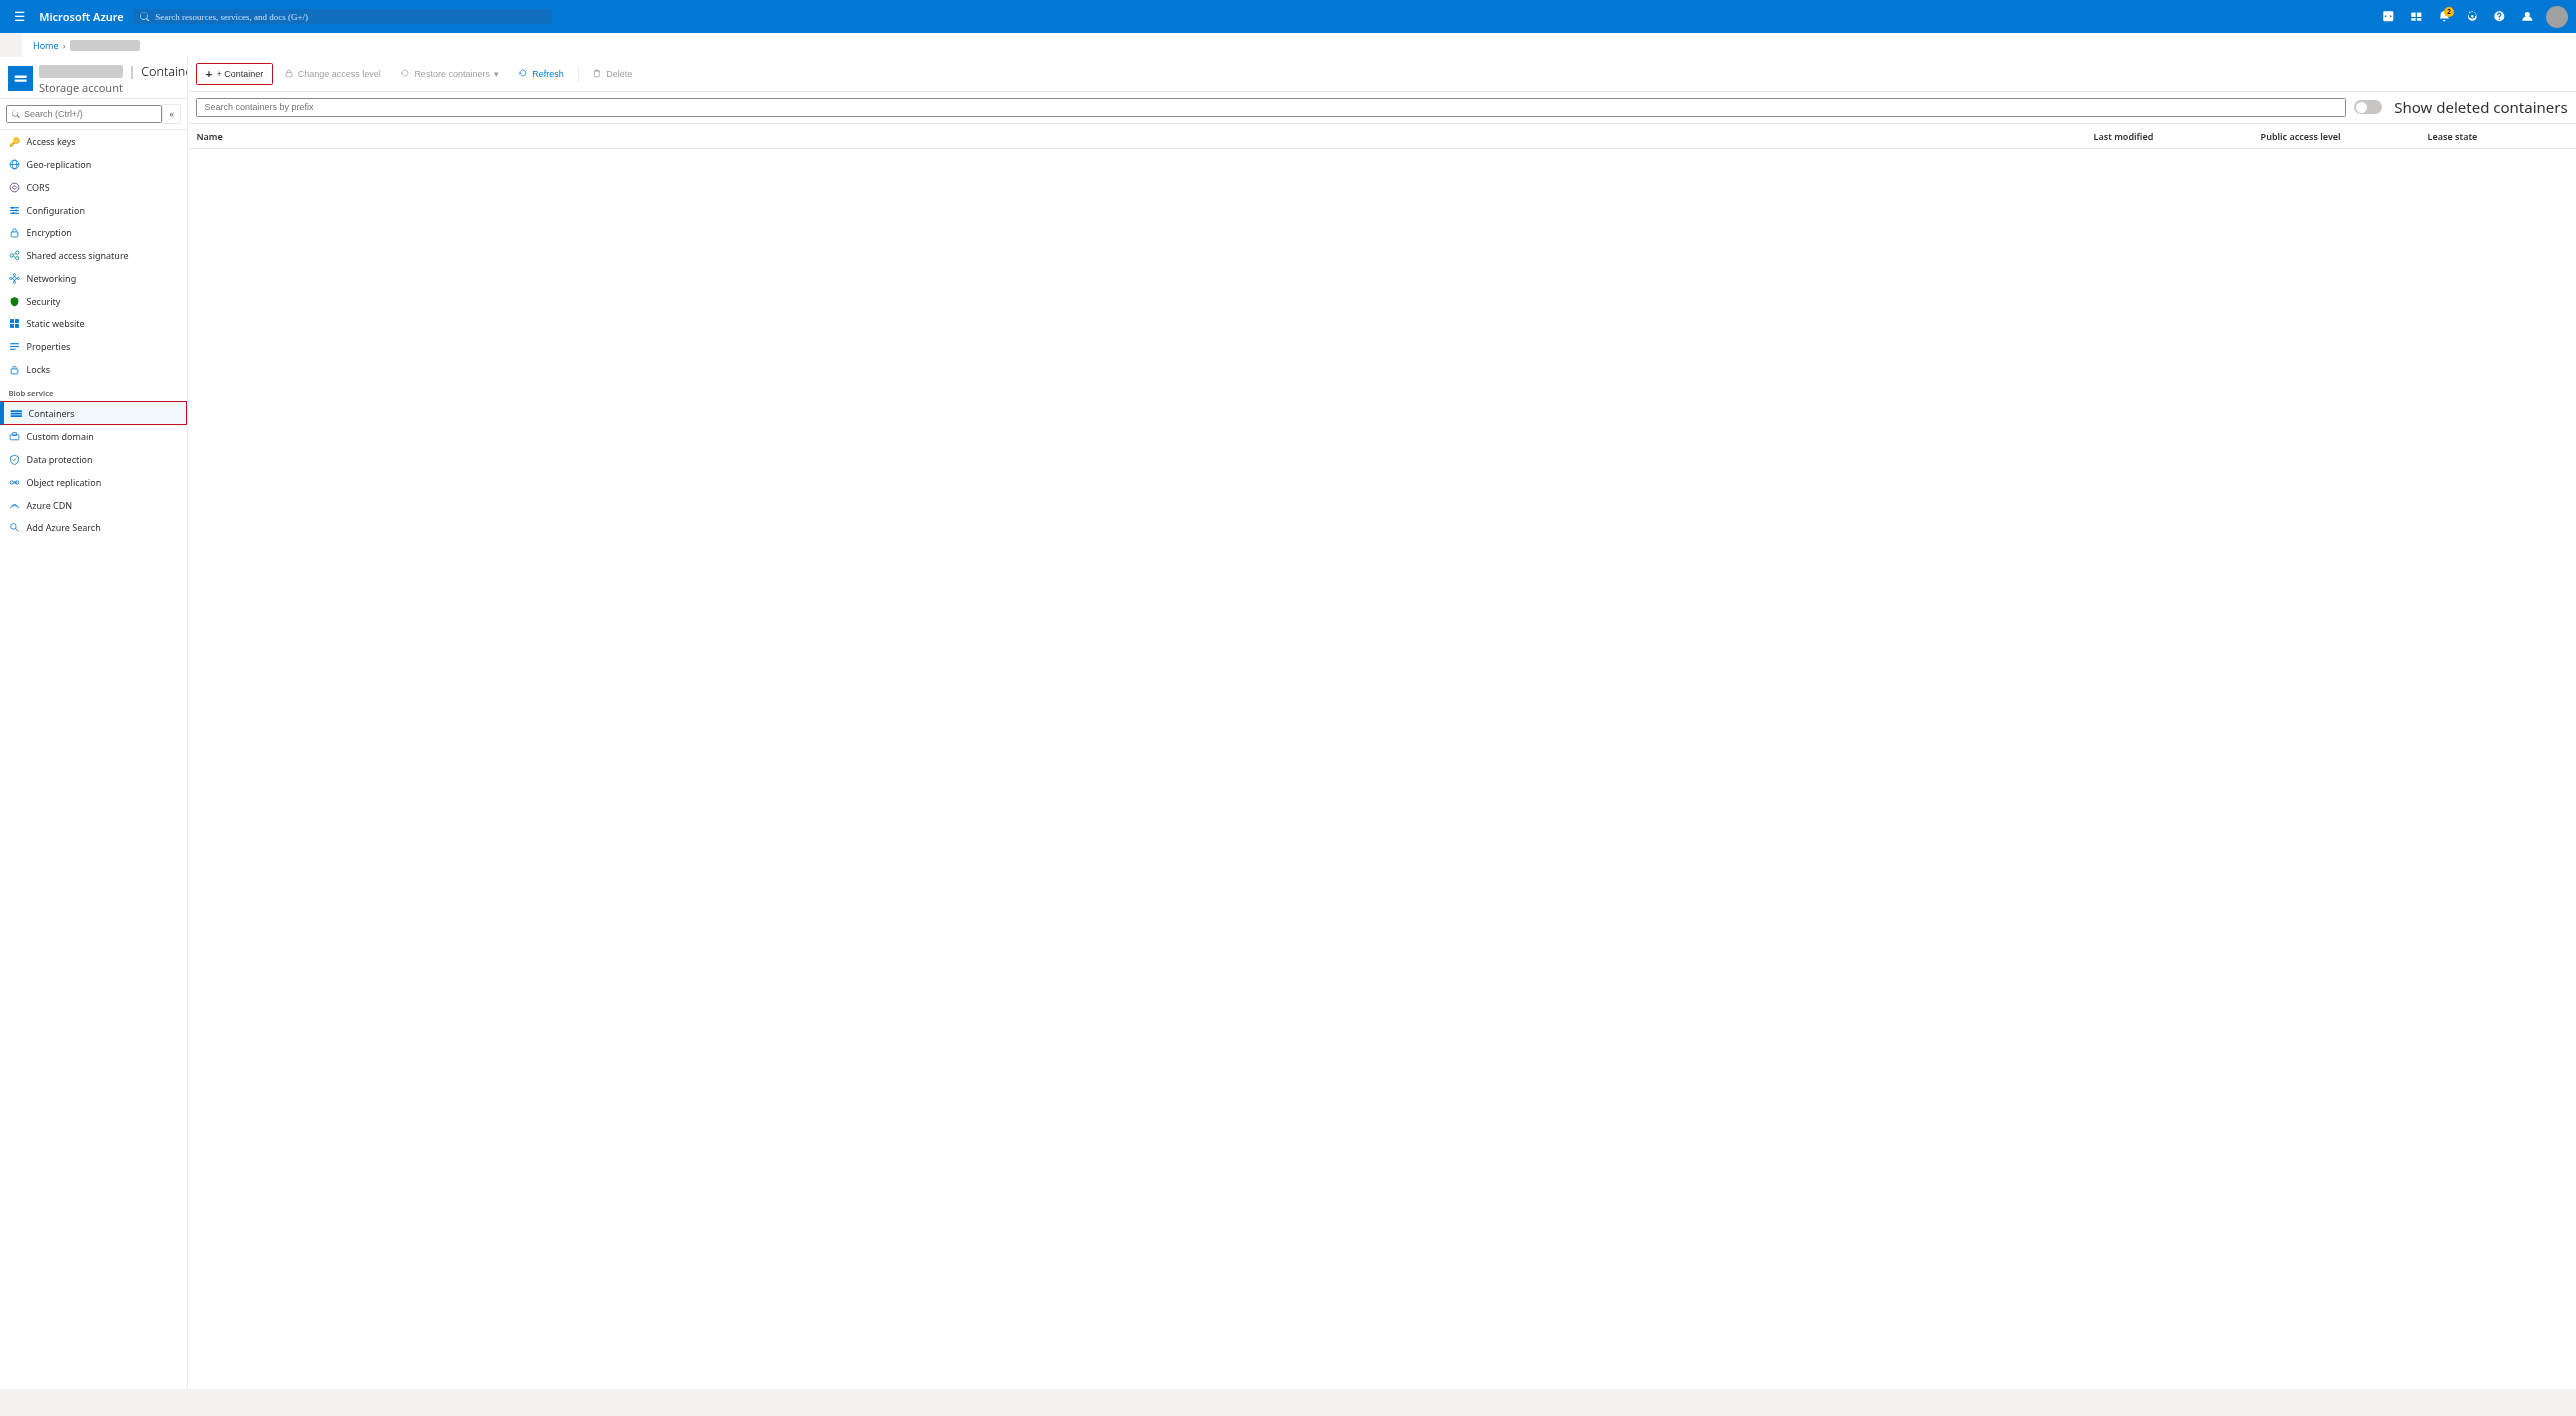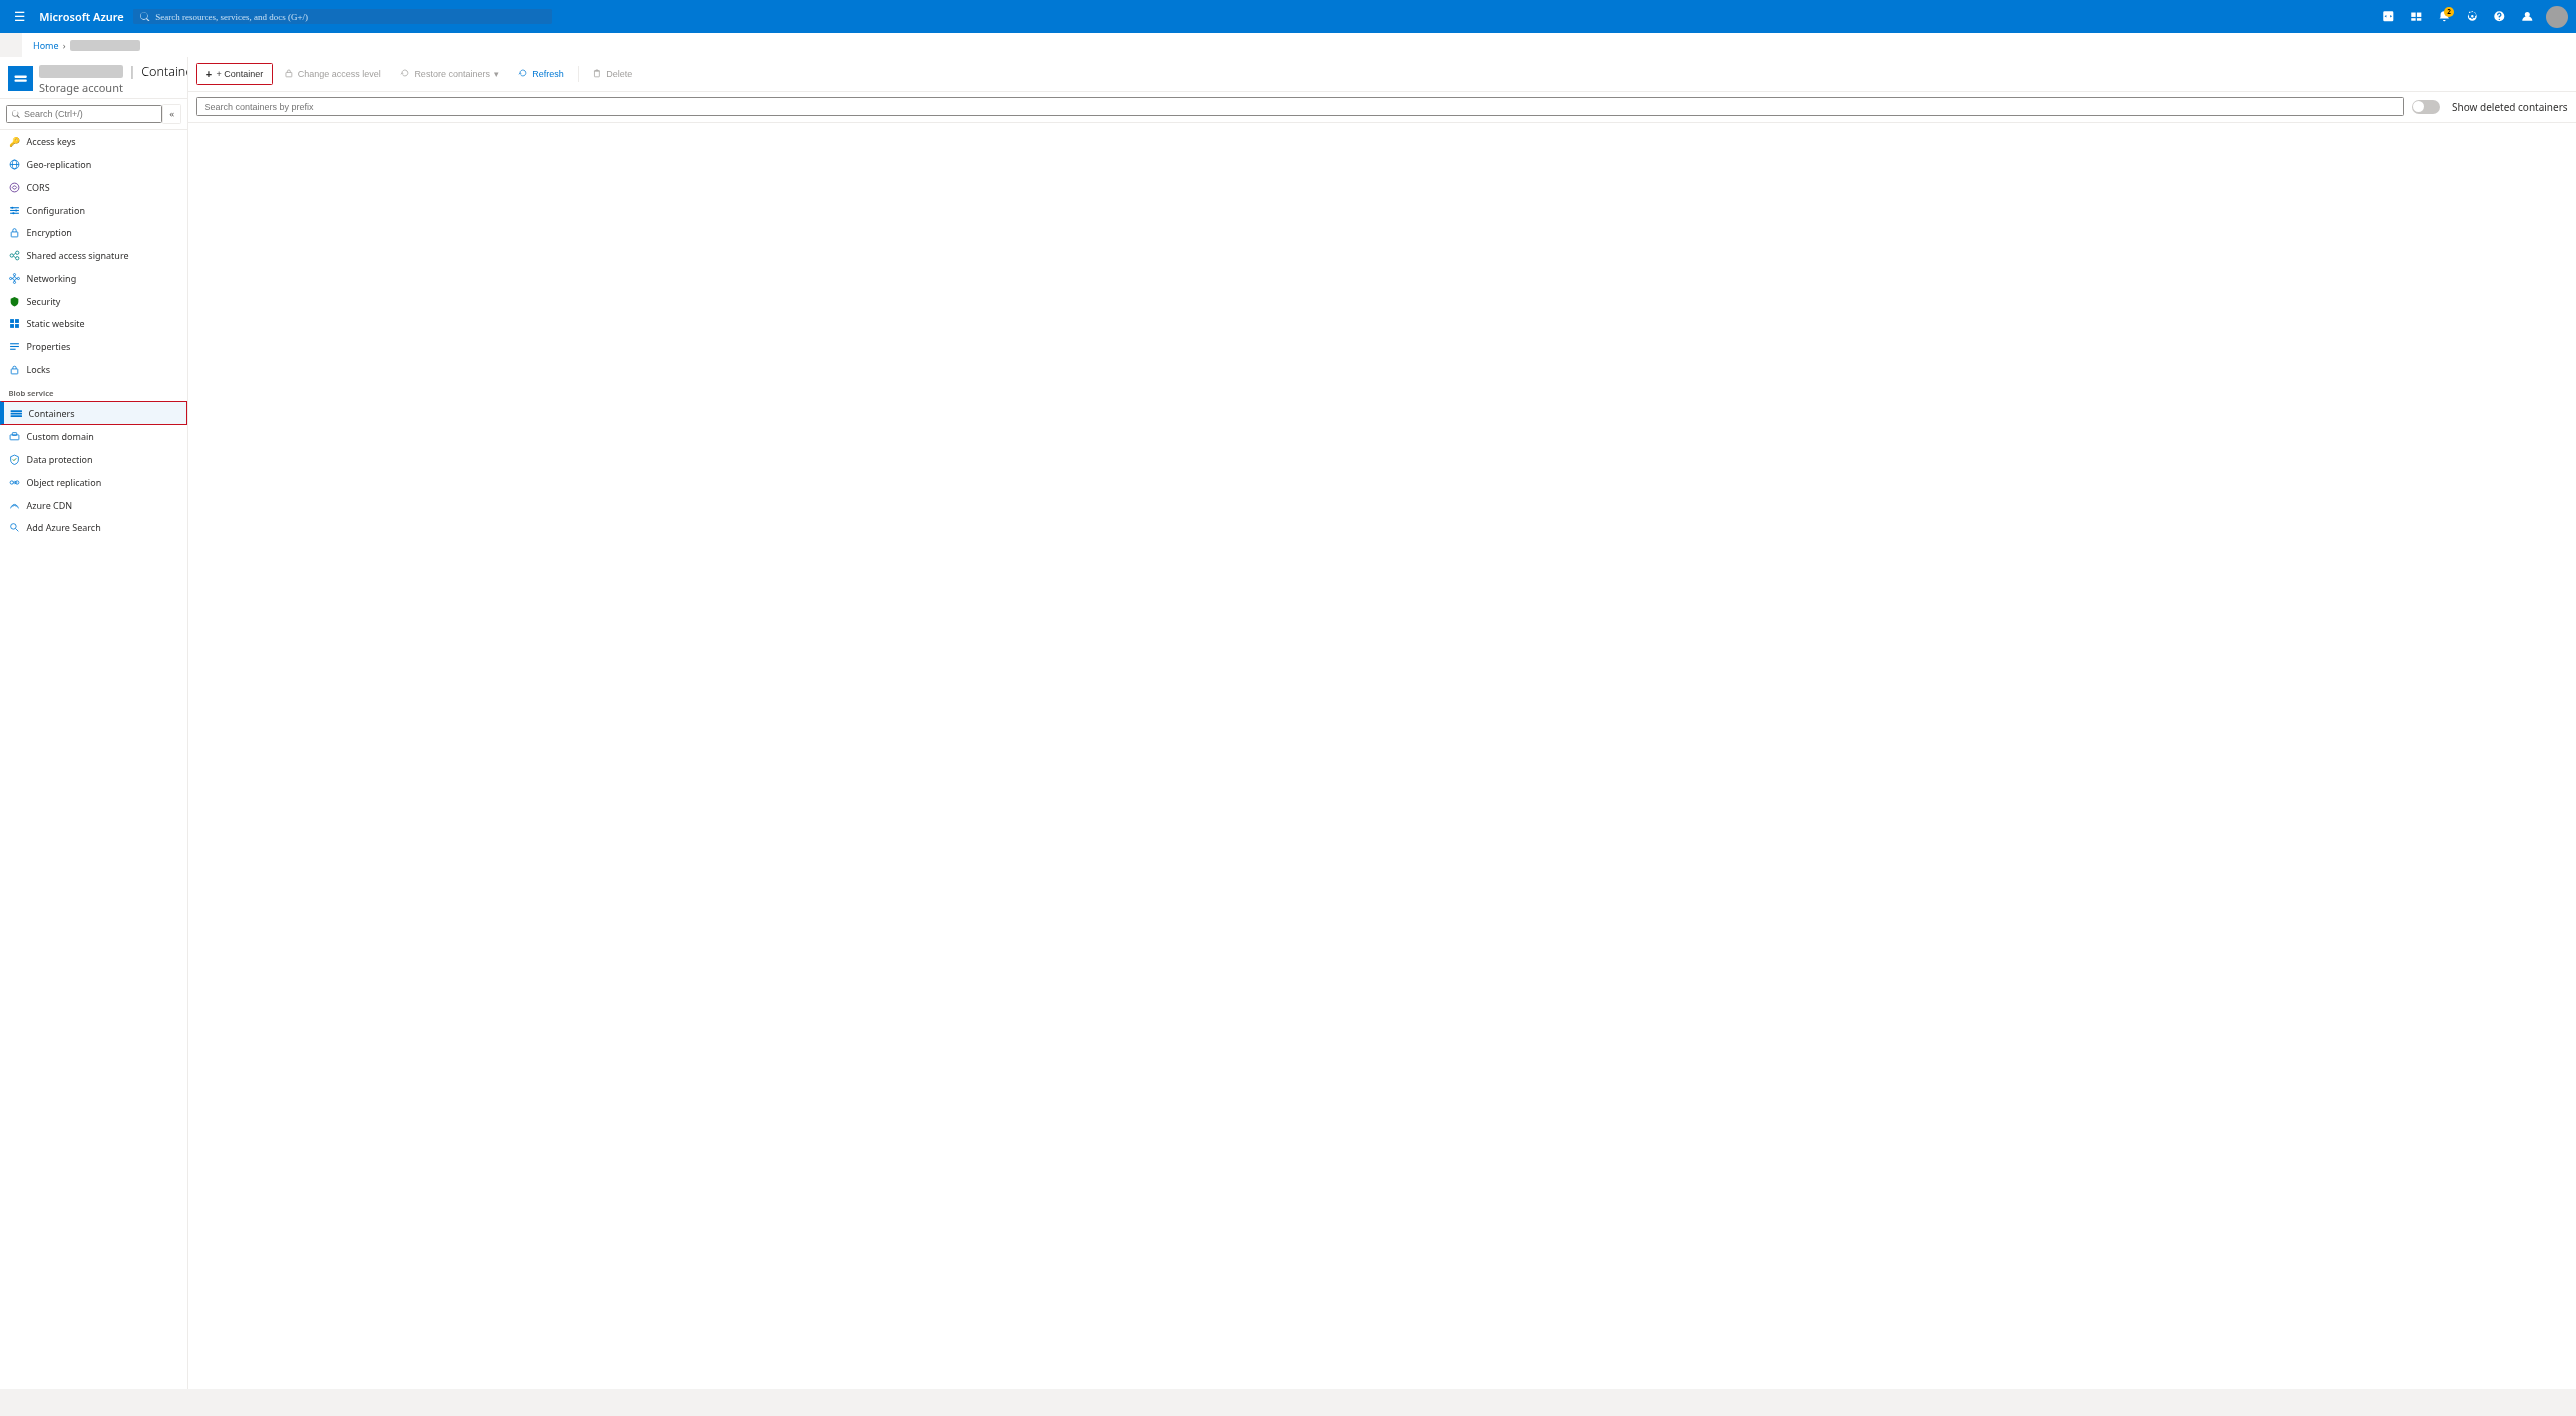--- a/index.html
+++ b/index.html
@@ -97,21 +97,21 @@
     .toolbar-btn.disabled { color: #a19f9d; cursor: not-allowed; }
     .toolbar-sep { width: 0.7px; height: 16.7px; background: #edebe9; margin: 0 2.8px; }
 
     .search-bar-row {
       display: flex; align-items: center; padding: 5.6px 8.4px; gap: 8.4px; border-bottom: 0.7px solid #edebe9;
     }
     .container-search {
       flex: 1; border: 0.7px solid #8a8886; border-radius: 1.4px; padding: 3.5px 7px;
       font-size: 9px; outline: none; color: #323130;
     }
-    .show-deleted-row { display: flex; align-items: center; gap: 12px; font-size: 10px; color: #323130; white-space: nowrap; }
+    .show-deleted-row { display: flex; align-items: center; gap: 12px; font-size: 15px; color: #323130; white-space: nowrap; }
     .toggle-switch {
       width: 28px; height: 14px; background: #c8c6c4; border-radius: 7px; position: relative; cursor: pointer;
     }
     .toggle-switch .knob {
       position: absolute; top: 1.4px; left: 1.4px; width: 11px; height: 11px; background: #fff; border-radius: 50%;
     }
 
     
     .table-header {
       display: grid; grid-template-columns: 1fr 167px 167px 140px;
@@ -471,17 +471,23 @@
     <div class="search-bar-row">
       <input class="container-search" type="text" placeholder="Search containers by prefix" style="">
       <div class="show-deleted-row">
         <div class="toggle-switch">
           <div class="knob"></div>
         </div>
         <span>Show deleted containers</span>
       </div>
     </div>
 
+    <div class="table-header">
+      <span>Name</span>
+      <span>Last modified</span>
+      <span>Public access level</span>
+      <span>Lease state</span>
+    </div>
 
 
   </div>
 </div>
 
 
 </body></html>

